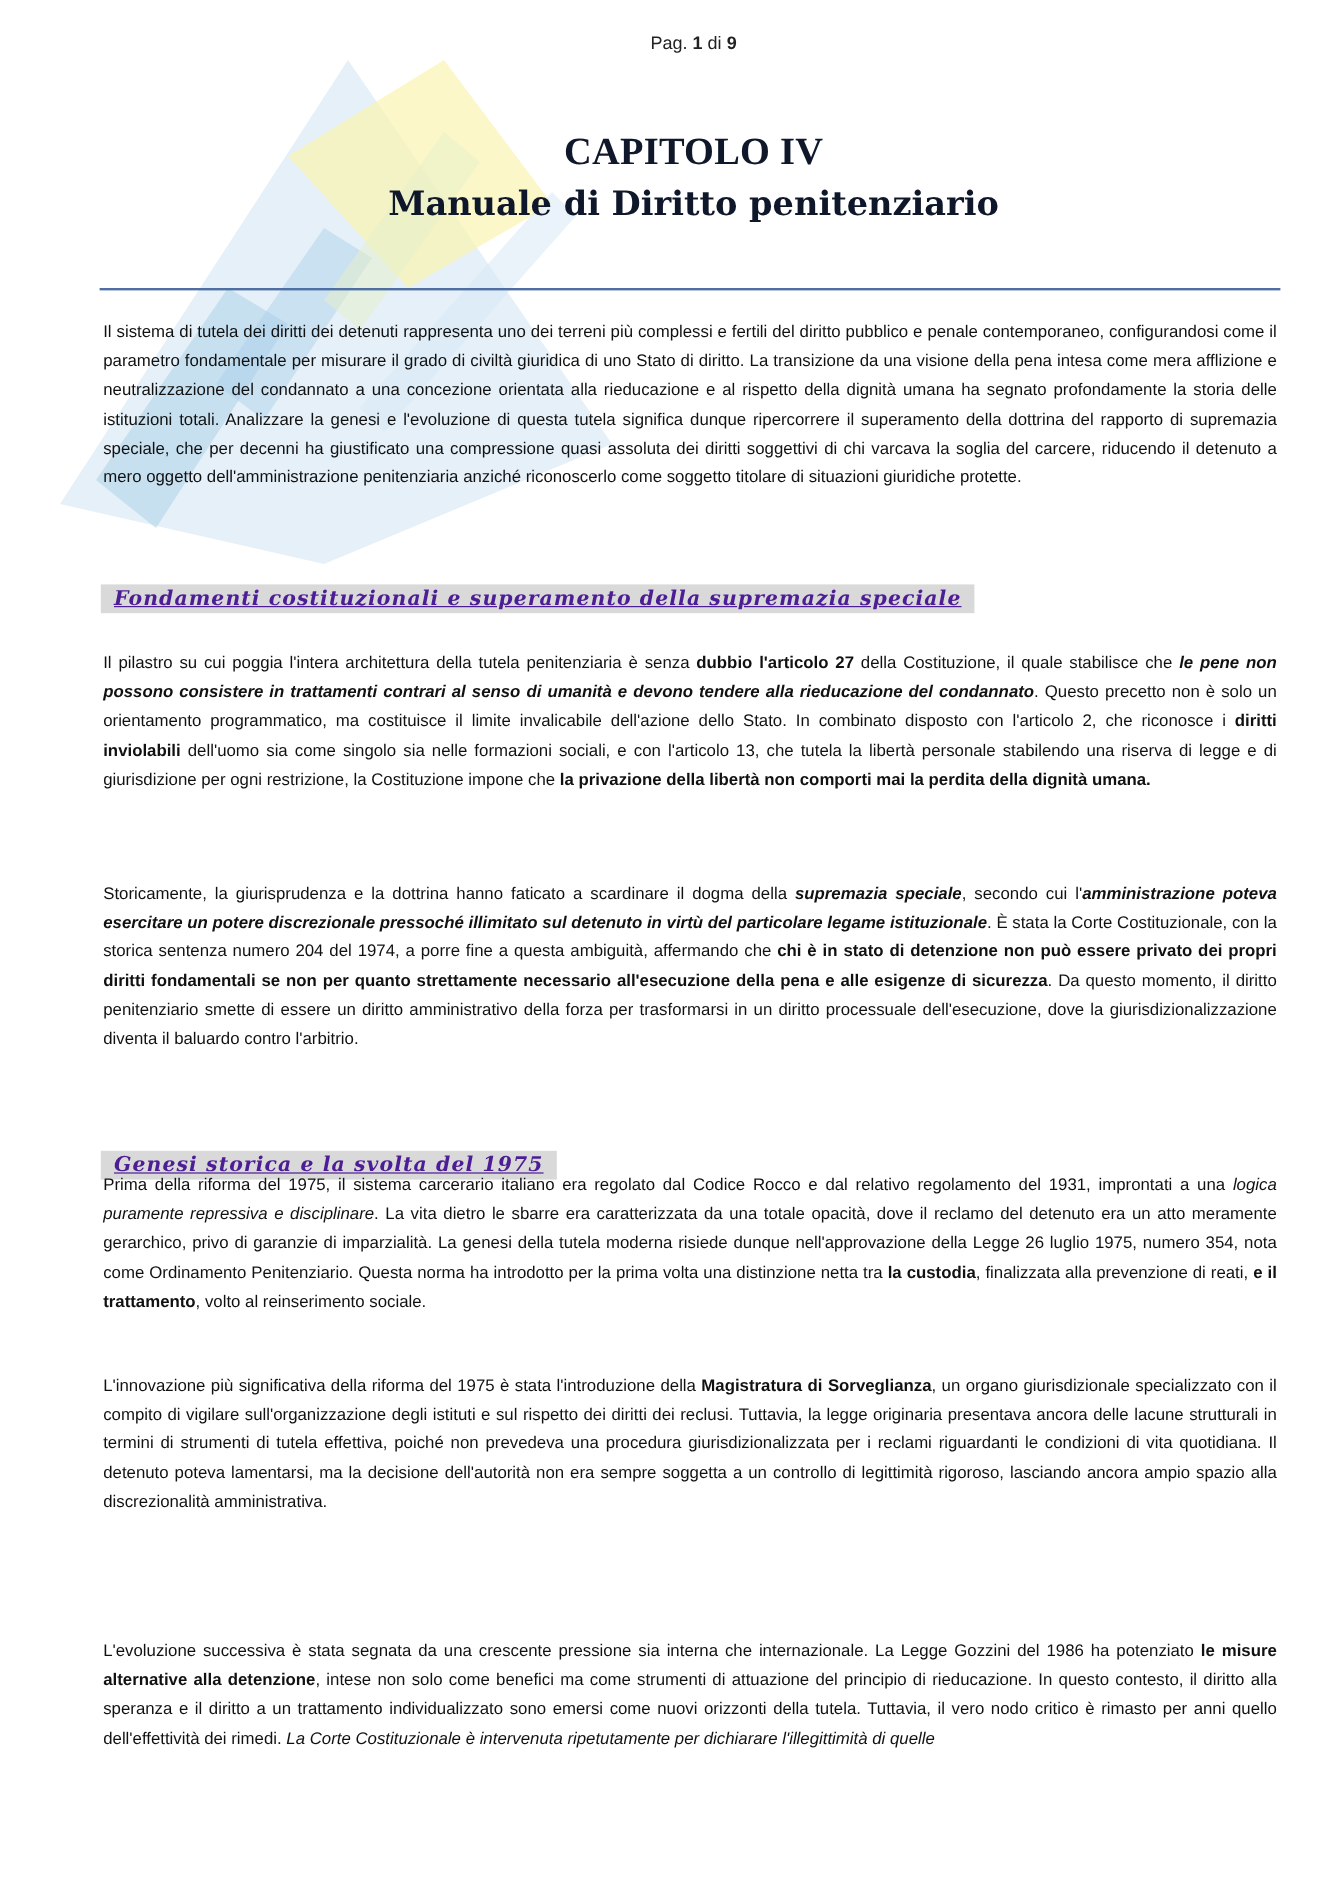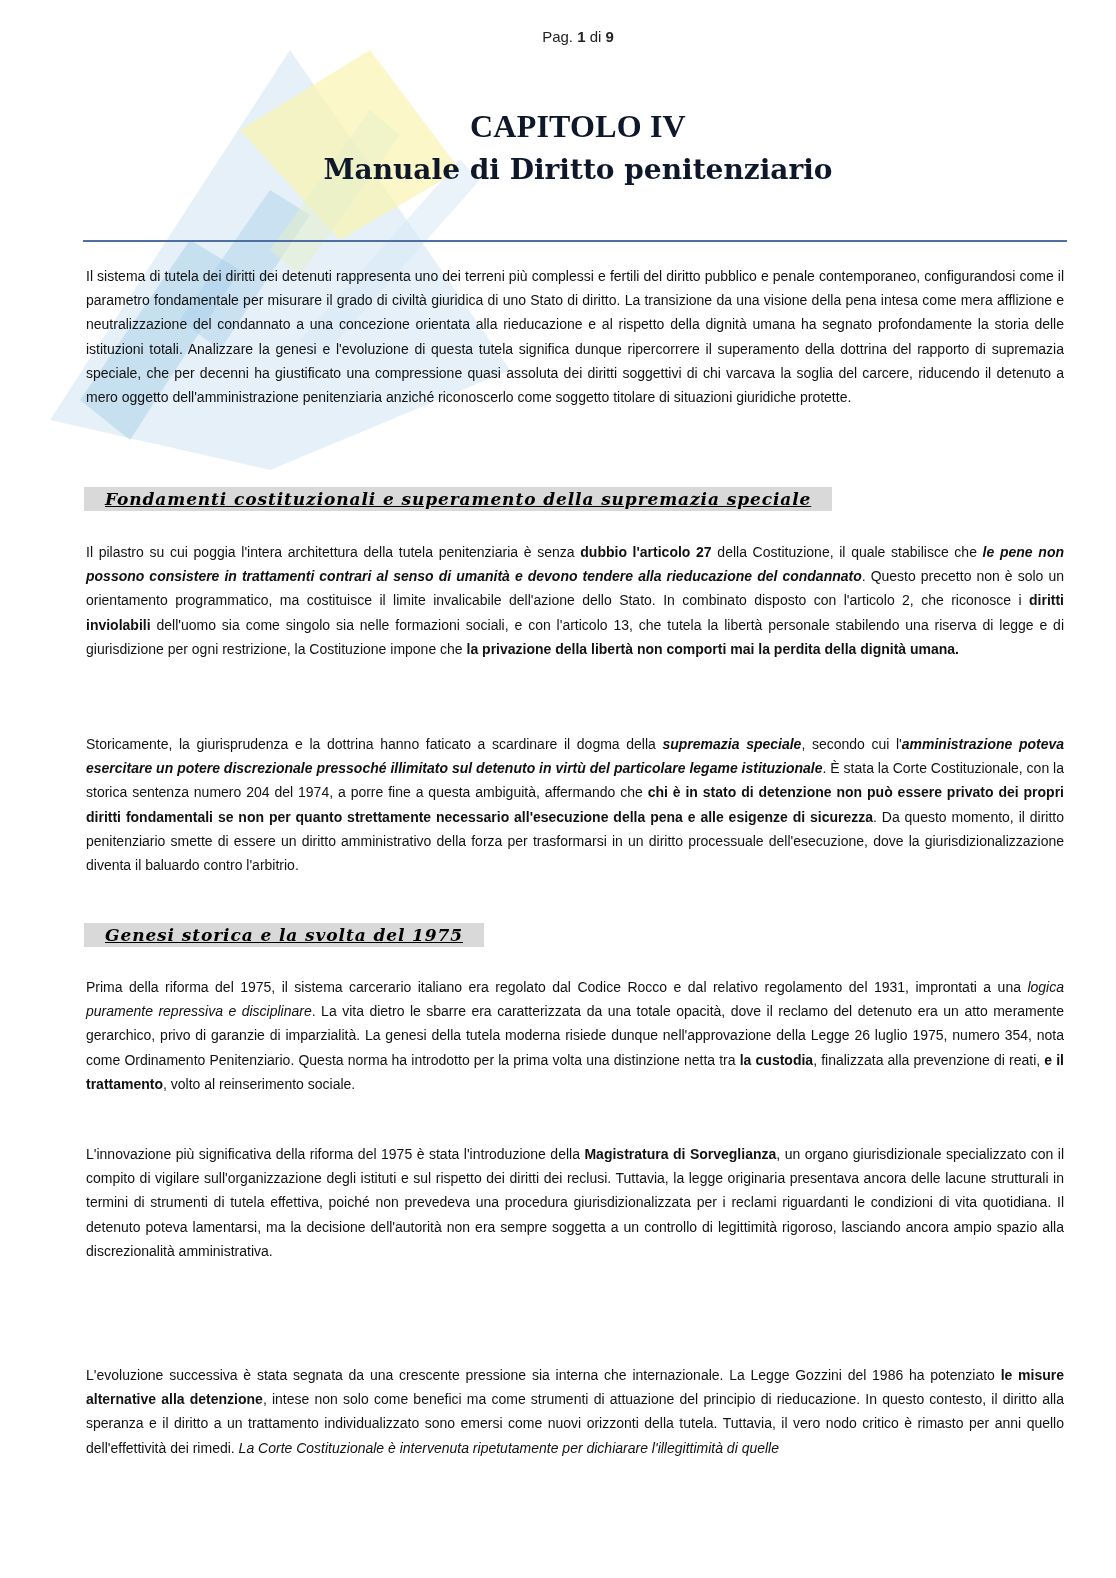--- a/index.html
+++ b/index.html
@@ -19,23 +19,23 @@
   .title-line3 { font-size: 32px; line-height: 44px; font-family: "DejaVu Serif", serif; font-size: 28px; text-align: center; }
 
   .title-rule { position: absolute; top: 240px; left: 63px; width: 984px; height: 2px; background: #4f6fa3; z-index: 2; }
 
   .body-text { position: absolute; left: 66px; width: 978px; z-index: 2;
     font-family: Liberation Sans, sans-serif; font-size: 14px; line-height: 24.2px; color: #111;
     text-align: justify; margin: 0; }
   .body-text b { font-weight: bold; }
   .body-text i { font-style: italic; }
 
-  .section-heading { position: absolute; left: 64px; z-index: 2; padding: 0 21px;
+  .section-heading { position: absolute; left: 64px; z-index: 2; padding: 0 11px;
     background: #d9d9d9; font-family: "DejaVu Serif", serif; font-style: italic; font-weight: bold;
-    font-size: 17px; line-height: 24px; color: #000000; text-decoration: underline; letter-spacing: 0.9px; }
+    font-size: 17px; line-height: 24px; color: #4c1d95; text-decoration: underline; letter-spacing: 0.9px; }
 </style>
 </head>
 <body>
 
 <div class="page">
 
   <svg class="watermark" viewBox="0 0 470 430">
     <polygon points="10,380 250,10 470,330 230,430" fill="#cfe4f3" opacity="0.55"></polygon>
     <polygon points="200,90 330,10 420,130 300,200" fill="#fbf3b0" opacity="0.7"></polygon>
     <polygon points="40,360 150,200 200,230 90,400" fill="#a9cfe8" opacity="0.5"></polygon>
@@ -57,19 +57,19 @@
   </div>
 
   <div class="title-rule"></div>
 
   <p class="body-text" style="top:264px;">Il sistema di tutela dei diritti dei detenuti rappresenta uno dei terreni più complessi e fertili del diritto pubblico e penale contemporaneo, configurandosi come il parametro fondamentale per misurare il grado di civiltà giuridica di uno Stato di diritto. La transizione da una visione della pena intesa come mera afflizione e neutralizzazione del condannato a una concezione orientata alla rieducazione e al rispetto della dignità umana ha segnato profondamente la storia delle istituzioni totali. Analizzare la genesi e l'evoluzione di questa tutela significa dunque ripercorrere il superamento della dottrina del rapporto di supremazia speciale, che per decenni ha giustificato una compressione quasi assoluta dei diritti soggettivi di chi varcava la soglia del carcere, riducendo il detenuto a mero oggetto dell'amministrazione penitenziaria anziché riconoscerlo come soggetto titolare di situazioni giuridiche protette.</p>
 
   <div class="section-heading" style="top:487px;">Fondamenti costituzionali e superamento della supremazia speciale</div>
   <p class="body-text rich" style="top:540px;">Il pilastro su cui poggia l'intera architettura della tutela penitenziaria è senza <b>dubbio l'articolo 27</b> della Costituzione, il quale stabilisce che <b><i>le pene non possono consistere in trattamenti contrari al senso di umanità e devono tendere alla rieducazione del condannato</i></b>. Questo precetto non è solo un orientamento programmatico, ma costituisce il limite invalicabile dell'azione dello Stato. In combinato disposto con l'articolo 2, che riconosce i <b>diritti inviolabili</b> dell'uomo sia come singolo sia nelle formazioni sociali, e con l'articolo 13, che tutela la libertà personale stabilendo una riserva di legge e di giurisdizione per ogni restrizione, la Costituzione impone che <b>la privazione della libertà non comporti mai la perdita della dignità umana.</b></p>
   <p class="body-text rich" style="top:732px;">Storicamente, la giurisprudenza e la dottrina hanno faticato a scardinare il dogma della <b><i>supremazia speciale</i></b>, secondo cui l'<b><i>amministrazione poteva esercitare un potere discrezionale pressoché illimitato sul detenuto in virtù del particolare legame istituzionale</i></b>. È stata la Corte Costituzionale, con la storica sentenza numero 204 del 1974, a porre fine a questa ambiguità, affermando che <b>chi è in stato di detenzione non può essere privato dei propri diritti fondamentali se non per quanto strettamente necessario all'esecuzione della pena e alle esigenze di sicurezza</b>. Da questo momento, il diritto penitenziario smette di essere un diritto amministrativo della forza per trasformarsi in un diritto processuale dell'esecuzione, dove la giurisdizionalizzazione diventa il baluardo contro l'arbitrio.</p>
 
-  <div class="section-heading" style="top:923px;">Genesi storica e la svolta del 1975</div>
+  <div class="section-heading" style="top:959px;">Genesi storica e la svolta del 1975</div>
   <p class="body-text rich" style="top:975px;">Prima della riforma del 1975, il sistema carcerario italiano era regolato dal Codice Rocco e dal relativo regolamento del 1931, improntati a una <i>logica puramente repressiva e disciplinare</i>. La vita dietro le sbarre era caratterizzata da una totale opacità, dove il reclamo del detenuto era un atto meramente gerarchico, privo di garanzie di imparzialità. La genesi della tutela moderna risiede dunque nell'approvazione della Legge 26 luglio 1975, numero 354, nota come Ordinamento Penitenziario. Questa norma ha introdotto per la prima volta una distinzione netta tra <b>la custodia</b>, finalizzata alla prevenzione di reati, <b>e il trattamento</b>, volto al reinserimento sociale.</p>
   <p class="body-text rich" style="top:1142px;">L'innovazione più significativa della riforma del 1975 è stata l'introduzione della <b>Magistratura di Sorveglianza</b>, un organo giurisdizionale specializzato con il compito di vigilare sull'organizzazione degli istituti e sul rispetto dei diritti dei reclusi. Tuttavia, la legge originaria presentava ancora delle lacune strutturali in termini di strumenti di tutela effettiva, poiché non prevedeva una procedura giurisdizionalizzata per i reclami riguardanti le condizioni di vita quotidiana. Il detenuto poteva lamentarsi, ma la decisione dell'autorità non era sempre soggetta a un controllo di legittimità rigoroso, lasciando ancora ampio spazio alla discrezionalità amministrativa.</p>
 
   <p class="body-text rich" style="top:1363px;">L'evoluzione successiva è stata segnata da una crescente pressione sia interna che internazionale. La Legge Gozzini del 1986 ha potenziato <b>le misure alternative alla detenzione</b>, intese non solo come benefici ma come strumenti di attuazione del principio di rieducazione. In questo contesto, il diritto alla speranza e il diritto a un trattamento individualizzato sono emersi come nuovi orizzonti della tutela. Tuttavia, il vero nodo critico è rimasto per anni quello dell'effettività dei rimedi. <i>La Corte Costituzionale è intervenuta ripetutamente per dichiarare l'illegittimità di quelle</i></p>
 
 </div>
 
 </body></html>

